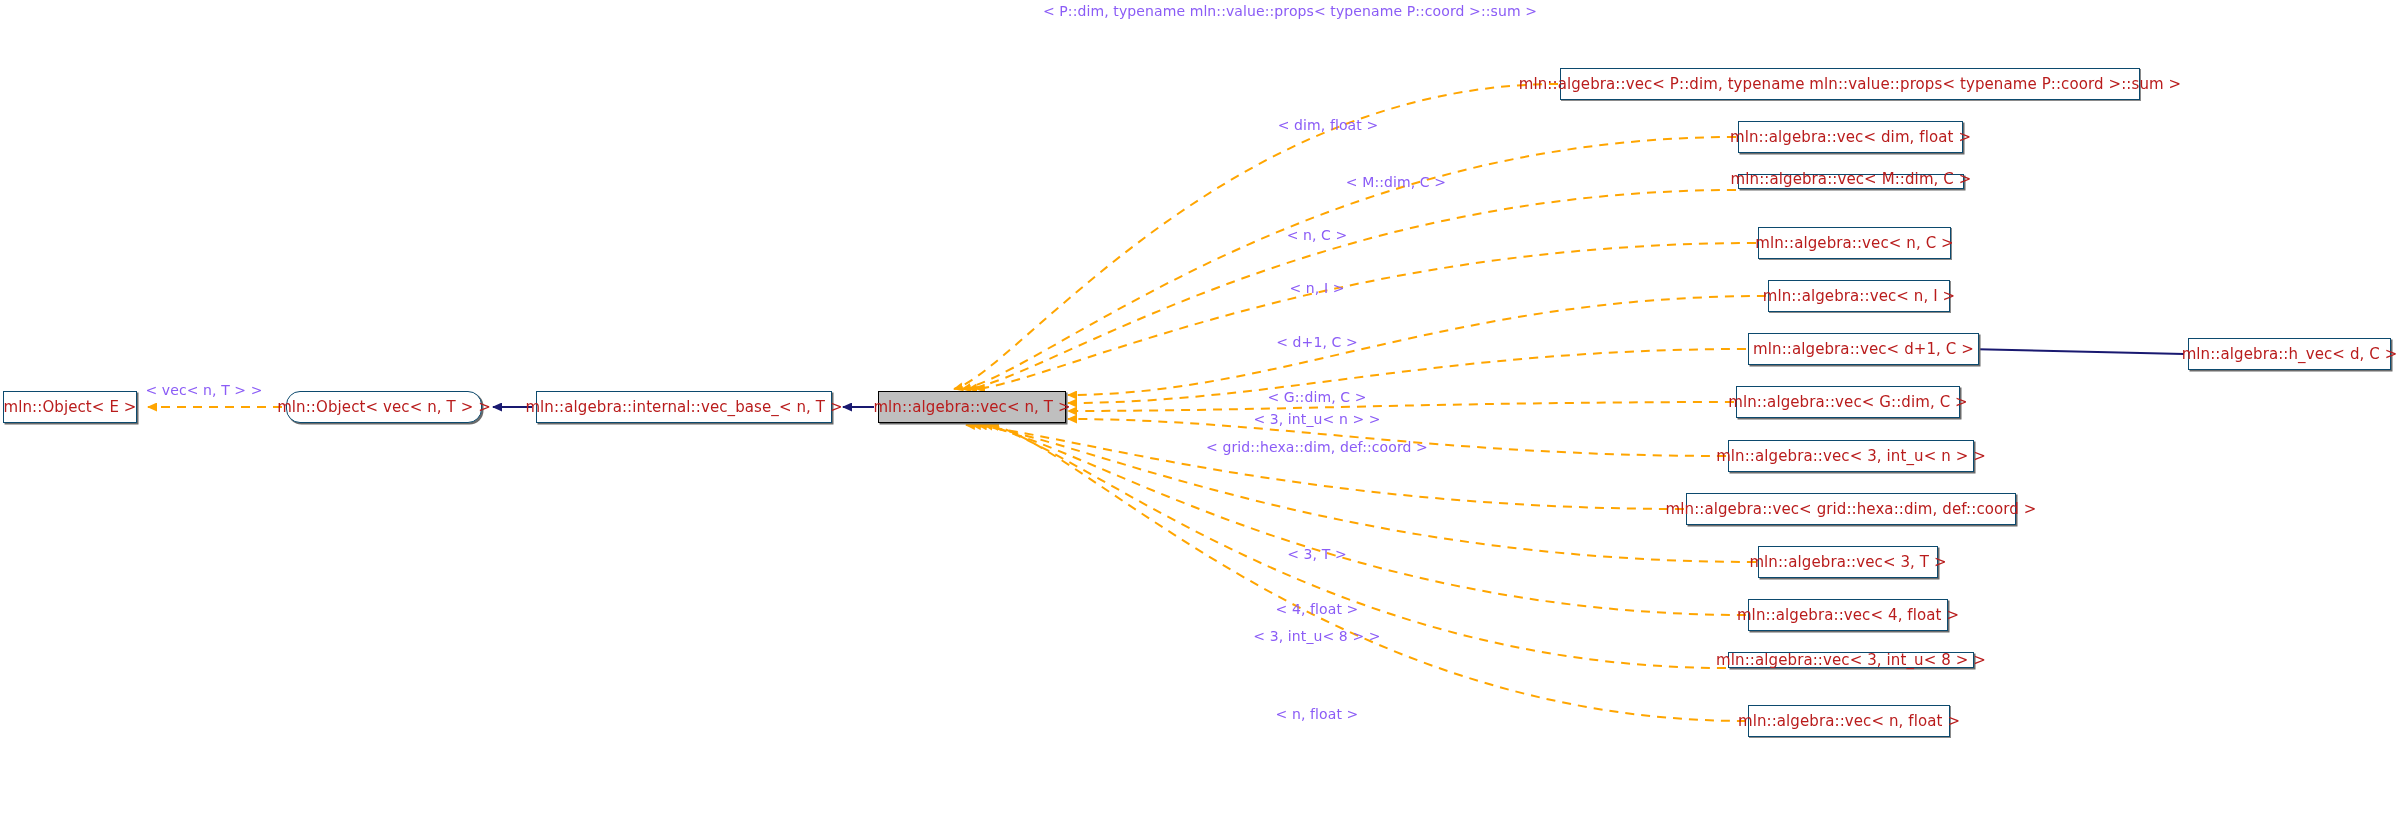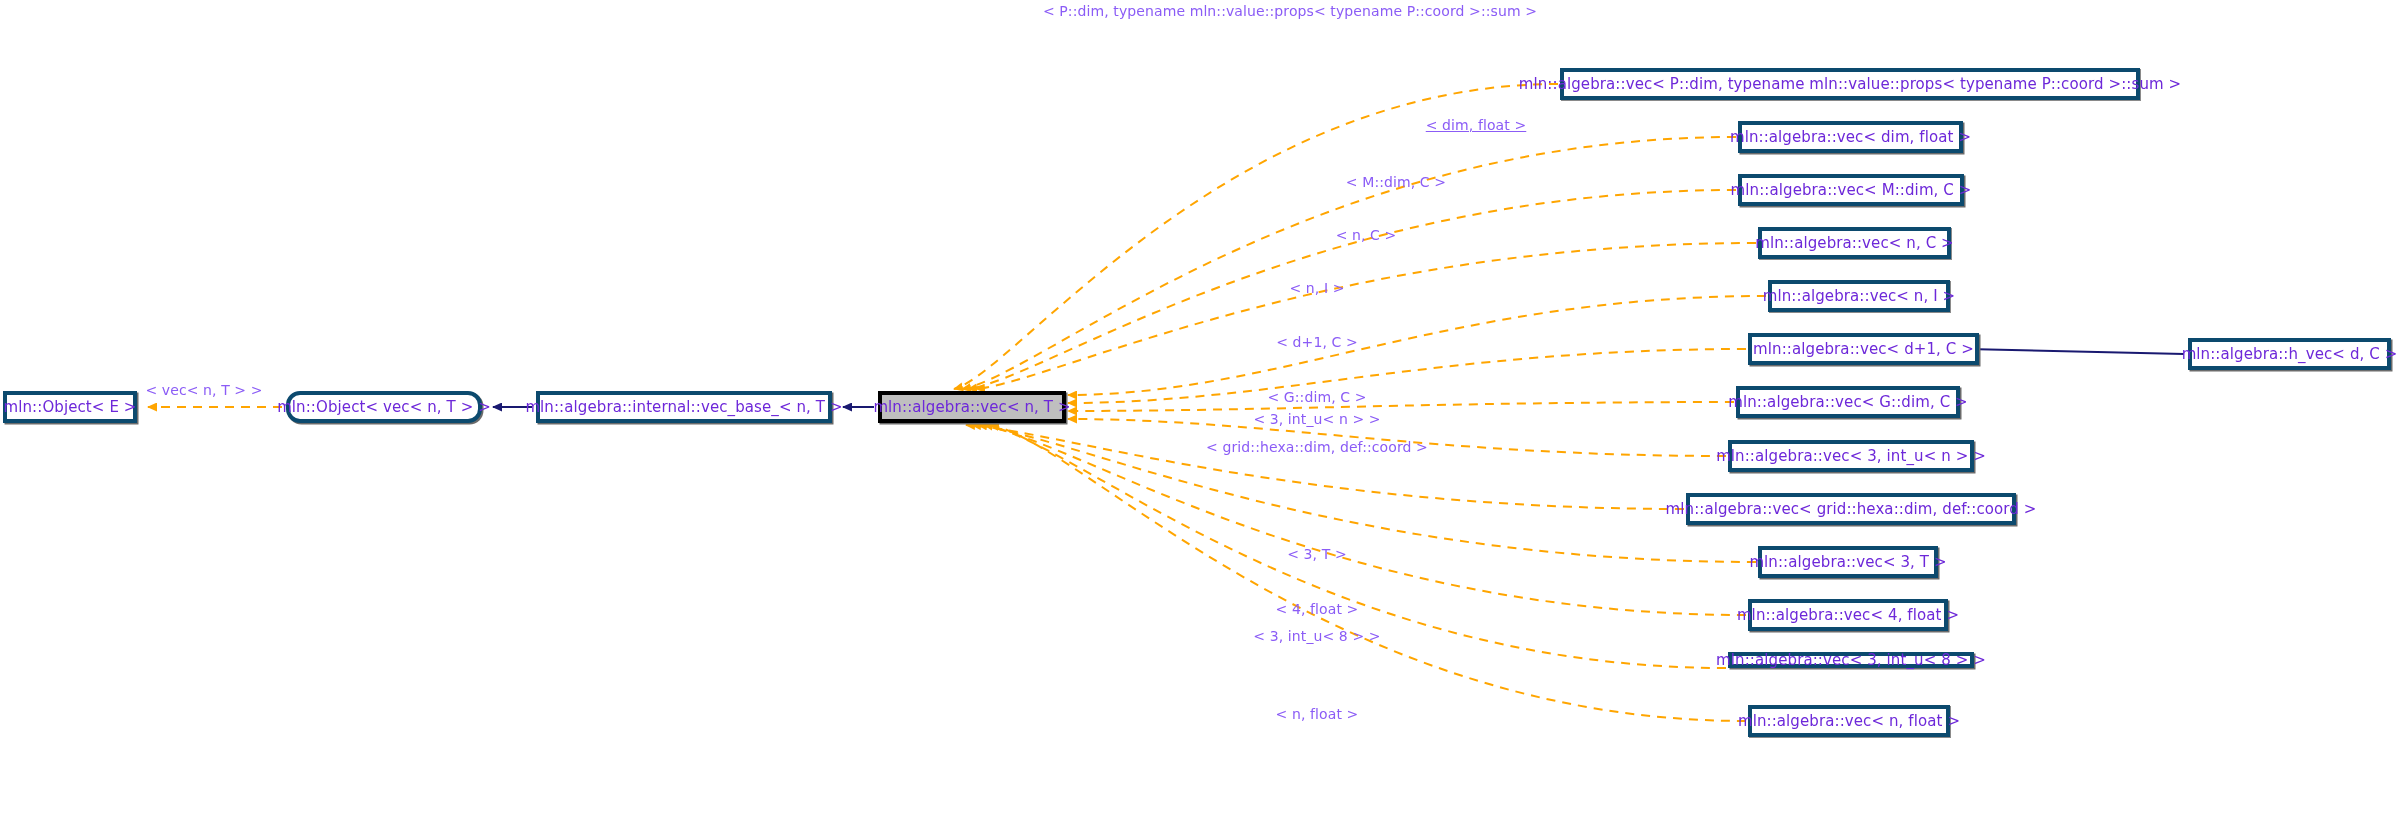--- a/index.html
+++ b/index.html
@@ -1,21 +1,21 @@
 <!DOCTYPE html>
 <html><head>
 <meta charset="utf-8">
 <style>
   html,body{margin:0;padding:0;background:#ffffff;}
   #stage{position:relative;width:2397px;height:817px;background:#ffffff;
          font-family:"DejaVu Sans","Liberation Sans",sans-serif;overflow:hidden;}
   #edges{position:absolute;left:0;top:0;width:2397px;height:817px;}
-  .node{position:absolute;box-sizing:border-box;border:4px solid #0c4a6e;
+  .node{position:absolute;box-sizing:border-box;border:1px solid #0c4a6e;
         background:#ffffff;display:flex;align-items:center;justify-content:center;
-        font-size:15px;color:#6d28d9;white-space:nowrap;
+        font-size:15px;color:#b91c1c;white-space:nowrap;
         box-shadow:1.5px 1.5px 0 0 #6b6b6b;letter-spacing:0.1px;}
   .node.current{background:#bfbfbf;border-color:#000000;}
   .node.thin{box-shadow:1px 1px 0 0 #8a8a8a;}
   .elabel{position:absolute;font-size:14px;color:#8b5cf6;white-space:nowrap;
           transform:translateX(-50%);letter-spacing:0.1px;}
 </style>
 </head>
 <body>
 
 <div id="stage">
@@ -62,21 +62,21 @@
   </div>
   <div class="node" style="left: 2188px; top: 338px; width: 203px; height: 32px;">
     <span>mln::algebra::h_vec&lt; d, C &gt;</span>
   </div>
   <div class="node thin" style="left: 1560px; top: 68px; width: 580px; height: 32px;">
     <span>mln::algebra::vec&lt; P::dim, typename mln::value::props&lt; typename P::coord &gt;::sum &gt;</span>
   </div>
   <div class="node" style="left: 1738px; top: 121px; width: 225px; height: 32px;">
     <span>mln::algebra::vec&lt; dim, float &gt;</span>
   </div>
-  <div class="node" style="left: 1738px; top: 174px; width: 226px; height: 32px;">
+  <div class="node" style="left: 1738px; top: 174px; width: 226px; height: 15px; align-items: flex-end;">
     <span>mln::algebra::vec&lt; M::dim, C &gt;</span>
   </div>
   <div class="node thin" style="left: 1758px; top: 227px; width: 193px; height: 32px;">
     <span>mln::algebra::vec&lt; n, C &gt;</span>
   </div>
   <div class="node thin" style="left: 1768px; top: 280px; width: 182px; height: 32px;">
     <span>mln::algebra::vec&lt; n, I &gt;</span>
   </div>
   <div class="node" style="left: 1748px; top: 333px; width: 231px; height: 32px;">
     <span>mln::algebra::vec&lt; d+1, C &gt;</span>
@@ -98,23 +98,23 @@
   </div>
   <div class="node" style="left: 1728px; top: 652px; width: 246px; height: 16px;">
     <span>mln::algebra::vec&lt; 3, int_u&lt; 8 &gt; &gt;</span>
   </div>
   <div class="node thin" style="left: 1748px; top: 705px; width: 202px; height: 32px;">
     <span>mln::algebra::vec&lt; n, float &gt;</span>
   </div>
 
   <div id="labels">
       <div class="elabel" style="left: 1290px; top: 3px;">&lt; P::dim, typename mln::value::props&lt; typename P::coord &gt;::sum &gt;</div>
-      <div class="elabel" style="left: 1476px; top: 117px; text-decoration: underline;">&lt; dim, float &gt;</div>
+      <div class="elabel" style="left: 1328px; top: 117px;">&lt; dim, float &gt;</div>
       <div class="elabel" style="left: 1396px; top: 174px;">&lt; M::dim, C &gt;</div>
-      <div class="elabel" style="left: 1366px; top: 227px;">&lt; n, C &gt;</div>
+      <div class="elabel" style="left: 1317px; top: 227px;">&lt; n, C &gt;</div>
       <div class="elabel" style="left: 1317px; top: 280px;">&lt; n, I &gt;</div>
       <div class="elabel" style="left: 1317px; top: 334px;">&lt; d+1, C &gt;</div>
       <div class="elabel" style="left: 1317px; top: 389px;">&lt; G::dim, C &gt;</div>
       <div class="elabel" style="left: 1317px; top: 411px;">&lt; 3, int_u&lt; n &gt; &gt;</div>
       <div class="elabel" style="left: 1317px; top: 439px;">&lt; grid::hexa::dim, def::coord &gt;</div>
       <div class="elabel" style="left: 1317px; top: 546px;">&lt; 3, T &gt;</div>
       <div class="elabel" style="left: 1317px; top: 601px;">&lt; 4, float &gt;</div>
       <div class="elabel" style="left: 1317px; top: 628px;">&lt; 3, int_u&lt; 8 &gt; &gt;</div>
       <div class="elabel" style="left: 1317px; top: 706px;">&lt; n, float &gt;</div>
       <div class="elabel" style="left: 204px; top: 382px;">&lt; vec&lt; n, T &gt; &gt;</div>

